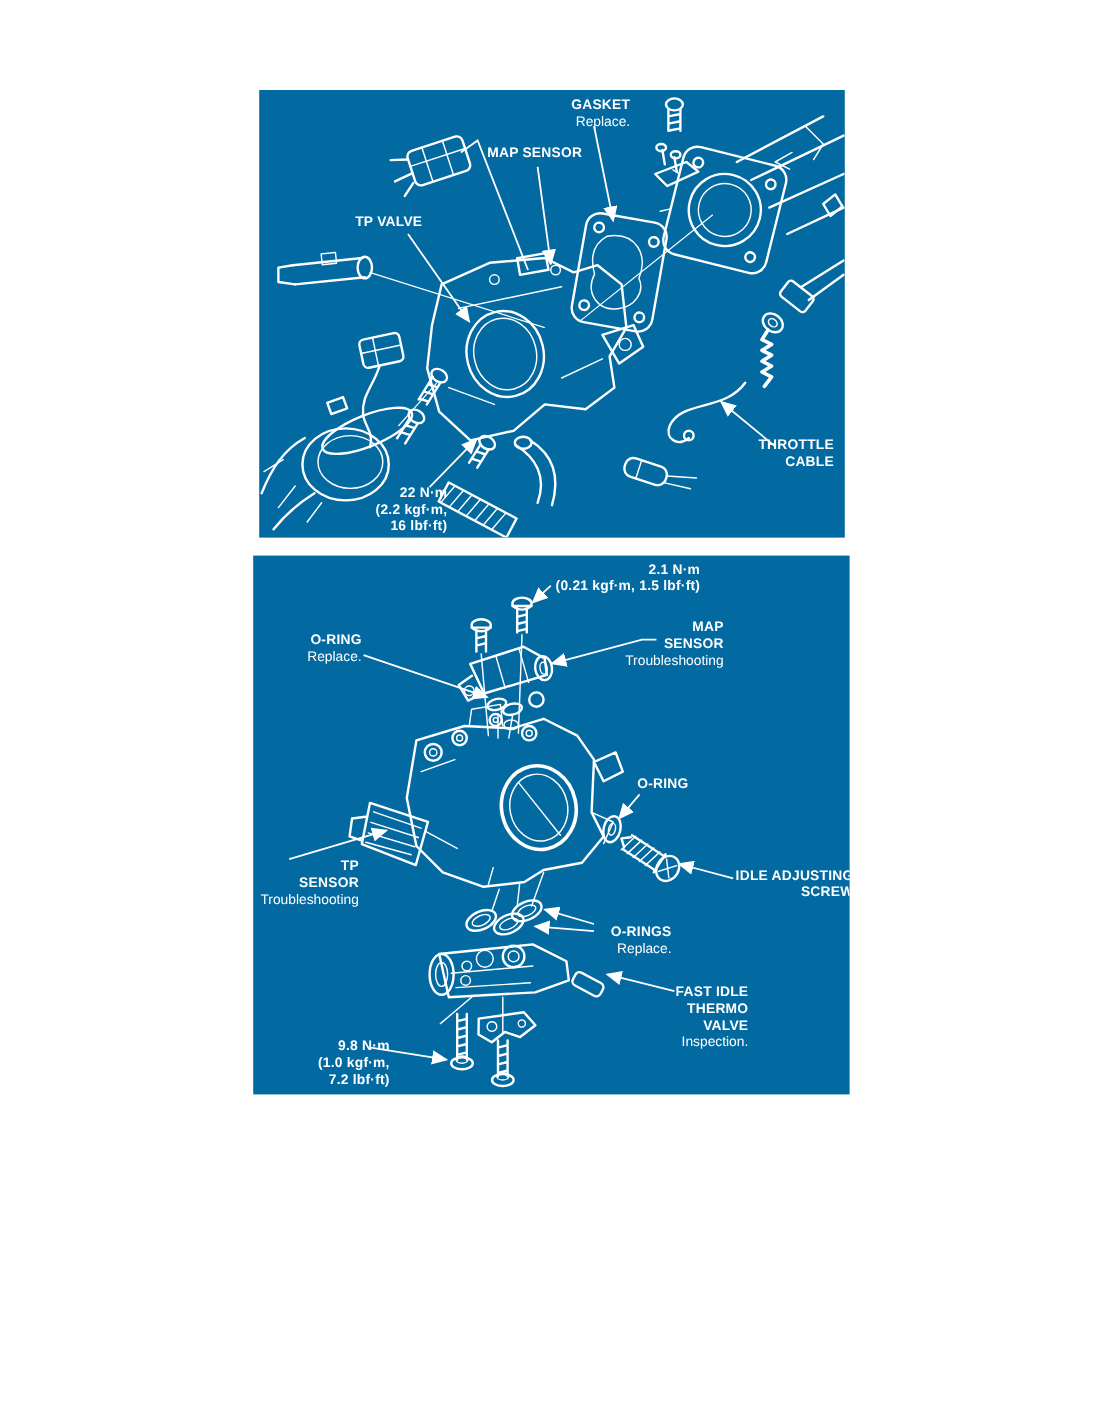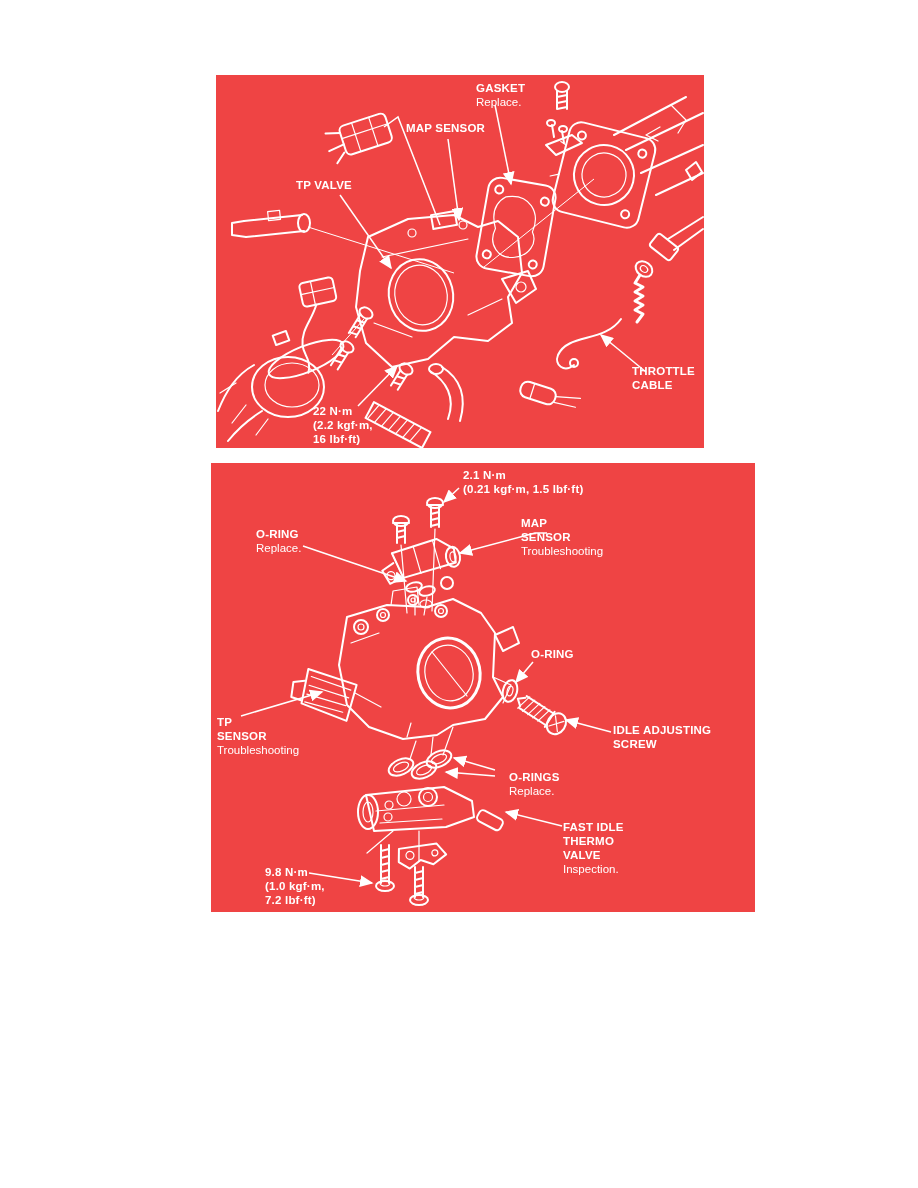--- a/index.html
+++ b/index.html
@@ -1,21 +1,21 @@
 <!DOCTYPE html>
 <html><head>
 <meta charset="utf-8">
 <style>
   html,body{margin:0;padding:0;}
   body{
     width:918px;height:1188px;position:relative;
     background:#ffffff;overflow:hidden;
     font-family:"Liberation Sans",sans-serif;
   }
-  .panel{position:absolute;background:#ef4444;overflow:hidden;}
+  .panel{position:absolute;background:#0369a1;overflow:hidden;text-align:right;}
   .panel svg{position:absolute;left:0;top:0;}
   
   svg .art *{fill:none;stroke:#ffffff;stroke-width:2;stroke-linecap:round;stroke-linejoin:round;}
   svg .art .s1{stroke-width:1.2;}
   svg .art .s3{stroke-width:3;}
   svg .ldr{fill:none;stroke:#ffffff;stroke-width:1.5;}
   svg .ldr .thin{stroke-width:1;}
   
   .lbl{
     position:absolute;color:#ffffff;white-space:nowrap;
@@ -188,21 +188,21 @@
       <div>THROTTLE</div>
       <div>CABLE</div>
     </div>
     <div class="lbl" style="left:97px;top:329px;">
       <div>22 N·m</div>
       <div>(2.2 kgf·m,</div>
       <div>16 lbf·ft)</div>
     </div>
   </section>
 
-  <section class="panel" style="left:211px;top:463px;width:544px;height:449px;">
+  <section class="panel" style="left:211px;top:463px;width:497px;height:449px;">
     <svg width="497" height="449" viewBox="0 0 497 449">
       <defs>
         <marker id="arB" markerWidth="10" markerHeight="8" refX="8" refY="4" orient="auto">
           <path d="M0,0 L9,4 L0,8 Z" fill="#ffffff"></path>
         </marker>
       </defs>
 
       <g class="art">
 
         <g>

